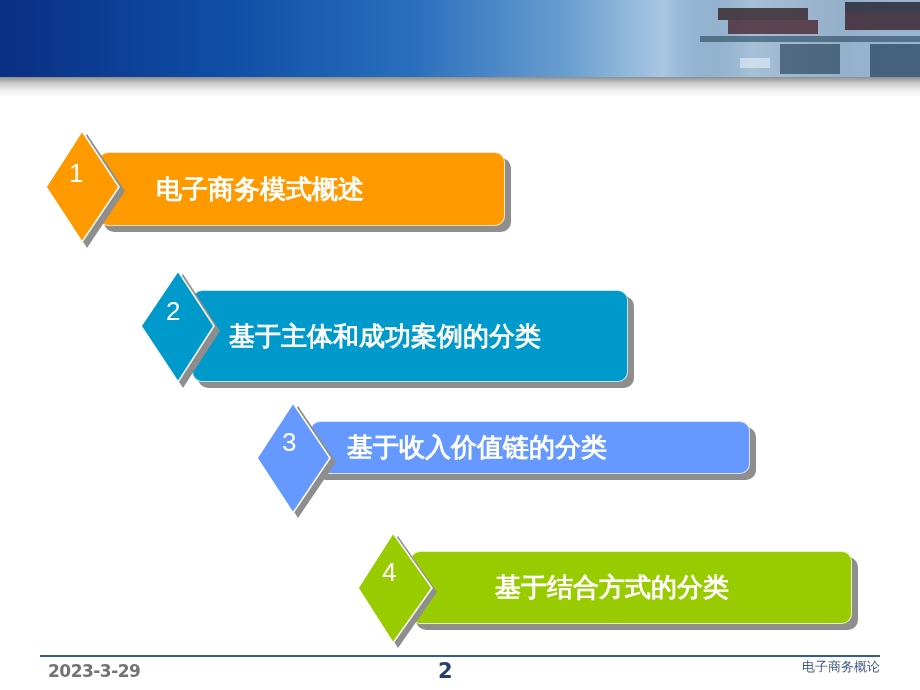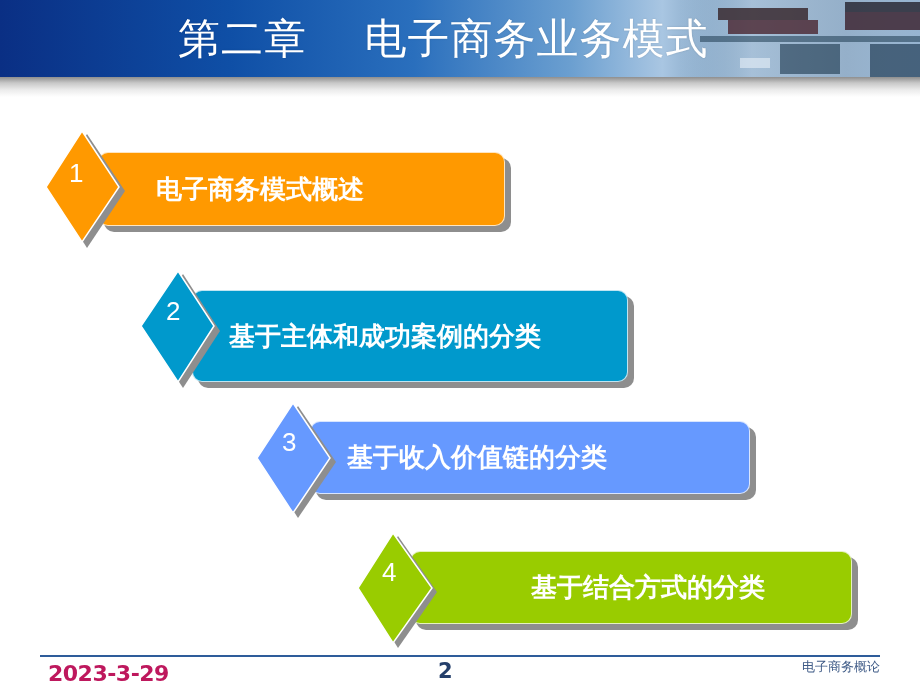--- a/index.html
+++ b/index.html
@@ -41,21 +41,21 @@
   .diamond { position: absolute; }
   .diamond svg { display: block; overflow: visible; }
   .diamond-num {
     position: absolute; color: #ffffff; font-size: 26px;
     font-family: "Liberation Sans", sans-serif; line-height: 1;
   }
   .footer-line {
     position: absolute; left: 40px; top: 655px; width: 840px; height: 2px; background: #2e5c9a;
   }
   .footer-date {
-    position: absolute; left: 48px; top: 661px; font-size: 22px; color: #be185d;
+    position: absolute; left: 48px; top: 661px; font-size: 17px; color: #737373;
     font-family: "DejaVu Sans", sans-serif; font-weight: bold; letter-spacing: -0.5px;
   }
   .footer-page {
     position: absolute; left: 438px; top: 659px; font-size: 21px; color: #243f6b;
     font-family: "DejaVu Sans", sans-serif; font-weight: bold;
   }
   .footer-course {
     position: absolute; right: 40px; top: 658px; font-size: 13px; color: #3e5a86;
   }
 </style>
@@ -74,21 +74,20 @@
     <rect x="0" y="0" width="240" height="77" fill="url(#cg)"></rect>
     <rect x="38" y="8" width="90" height="12" fill="#3a2a30" opacity="0.85"></rect>
     <rect x="48" y="20" width="90" height="14" fill="#4a2630" opacity="0.8"></rect>
     <rect x="165" y="2" width="75" height="10" fill="#2a2a36" opacity="0.85"></rect>
     <rect x="165" y="12" width="75" height="18" fill="#3a1f2a" opacity="0.8"></rect>
     <rect x="20" y="36" width="220" height="6" fill="#1e3a50" opacity="0.55"></rect>
     <rect x="100" y="44" width="60" height="30" fill="#0f2a40" opacity="0.55"></rect>
     <rect x="190" y="44" width="50" height="33" fill="#102c44" opacity="0.6"></rect>
     <rect x="60" y="58" width="30" height="10" fill="#e8f0f8" opacity="0.6"></rect>
   </svg>
-  <div class="title">第二章    电子商务业务模式</div>
 </div>
 <div class="header-shadow"></div>
 
 <div class="item">
   <div class="bar" style="left:98px; top:152px; width:407px; height:74px; background:#ff9900;">
     <div class="bar-label" style="left:57px;">电子商务模式概述</div>
   </div>
   <div class="diamond" style="left:45px; top:130px;">
     <svg width="76" height="114" viewBox="0 0 76 114">
       <polygon points="42,4 80,61 42,118 6,61" fill="#8e8e8e"></polygon>
@@ -105,35 +104,35 @@
   <div class="diamond" style="left:140px; top:270px;">
     <svg width="76" height="114" viewBox="0 0 76 114">
       <polygon points="43,4 80,61 43,118 6,61" fill="#8e8e8e"></polygon>
       <polygon points="38,1 74,56 38,112 1,56" fill="#0099cc" stroke="#ffffff" stroke-width="1.5"></polygon>
     </svg>
     <div class="diamond-num" style="left:26px; top:28px;">2</div>
   </div>
 </div>
 
 <div class="item">
-  <div class="bar" style="left:310px; top:421px; width:440px; height:73px; background:#6699ff;">
+  <div class="bar" style="left:310px; top:421px; width:440px; height:53px; background:#6699ff;">
     <div class="bar-label" style="left:36px;">基于收入价值链的分类</div>
   </div>
   <div class="diamond" style="left:256px; top:402px;">
     <svg width="76" height="114" viewBox="0 0 76 114">
       <polygon points="42,4 80,60 42,116 6,60" fill="#8e8e8e"></polygon>
       <polygon points="37,1 74,56 37,111 1,56" fill="#6699ff" stroke="#ffffff" stroke-width="1.5"></polygon>
     </svg>
     <div class="diamond-num" style="left:26px; top:27px;">3</div>
   </div>
 </div>
 
 <div class="item">
   <div class="bar" style="left:410px; top:551px; width:442px; height:73px; background:#99cc00;">
-    <div class="bar-label" style="left:84px;margin-left:36px;">基于结合方式的分类</div>
+    <div class="bar-label" style="left:84px;">基于结合方式的分类</div>
   </div>
   <div class="diamond" style="left:357px; top:532px;">
     <svg width="76" height="114" viewBox="0 0 76 114">
       <polygon points="41,4 80,60 41,116 6,60" fill="#8e8e8e"></polygon>
       <polygon points="36,1 75,56 36,111 1,56" fill="#99cc00" stroke="#ffffff" stroke-width="1.5"></polygon>
     </svg>
     <div class="diamond-num" style="left:25px; top:27px;">4</div>
   </div>
 </div>
 

